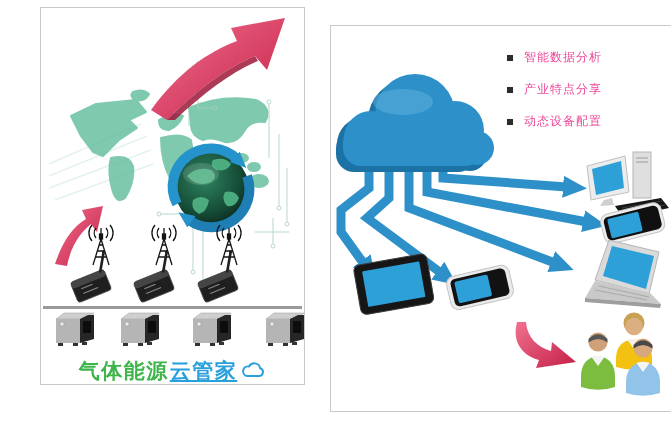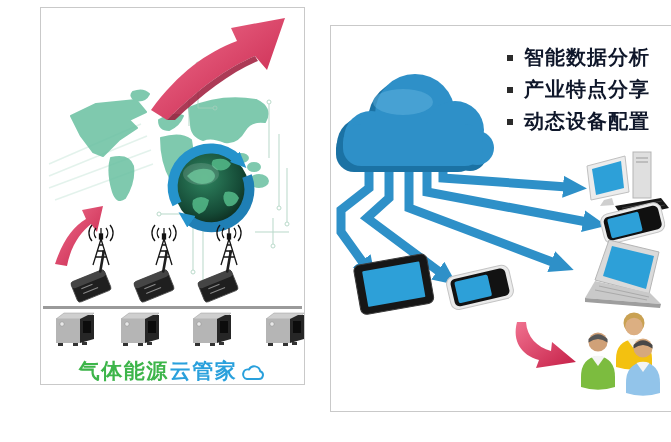--- a/index.html
+++ b/index.html
@@ -9,27 +9,27 @@
   }
   .panel{position:absolute;background:#ffffff;border:1px solid #c9c9c9;box-sizing:border-box;}
   .left-panel{left:40px;top:7px;width:265px;height:378px;}
   .right-panel{left:330px;top:25px;width:345px;height:387px;}
   .panel svg.illustration{position:absolute;left:0;top:0;}
 
   
   .bullets{position:absolute;left:176px;top:24px;margin:0;padding:0;list-style:none;}
   .bullets li{display:flex;align-items:center;gap:11px;margin-bottom:17px;height:15px;}
   .bullet-square{width:6px;height:6px;background:#2b2b2b;flex:0 0 auto;}
-  .bullet-label{font-size:20px;font-weight:bold;color:#0f172a;letter-spacing:1px;white-space:nowrap;}
+  .bullet-label{font-size:12px;font-weight:normal;color:#ec4899;letter-spacing:1px;white-space:nowrap;}
 
   
-  .logo{position:absolute;left:0;right:0;top:349px;display:flex;justify-content:center;align-items:center;gap:1px;}
+  .logo{position:absolute;left:0;right:0;top:349px;display:flex;justify-content:center;align-items:flex-start;gap:1px;}
   .logo .t{font-size:21px;font-weight:bold;letter-spacing:1.5px;white-space:nowrap;}
   .logo .green{color:#3db54a;}
-  .logo .blue{color:#29a0dc;}
+  .logo .blue{color:#29a0dc;text-decoration:underline;}
   .logo svg{margin-left:2px;margin-top:4px;}
 </style>
 </head>
 <body>
 
 <div class="canvas">
 
   <div class="panel left-panel">
     <svg class="illustration" width="263" height="376" viewBox="0 0 263 376">
       <defs>

